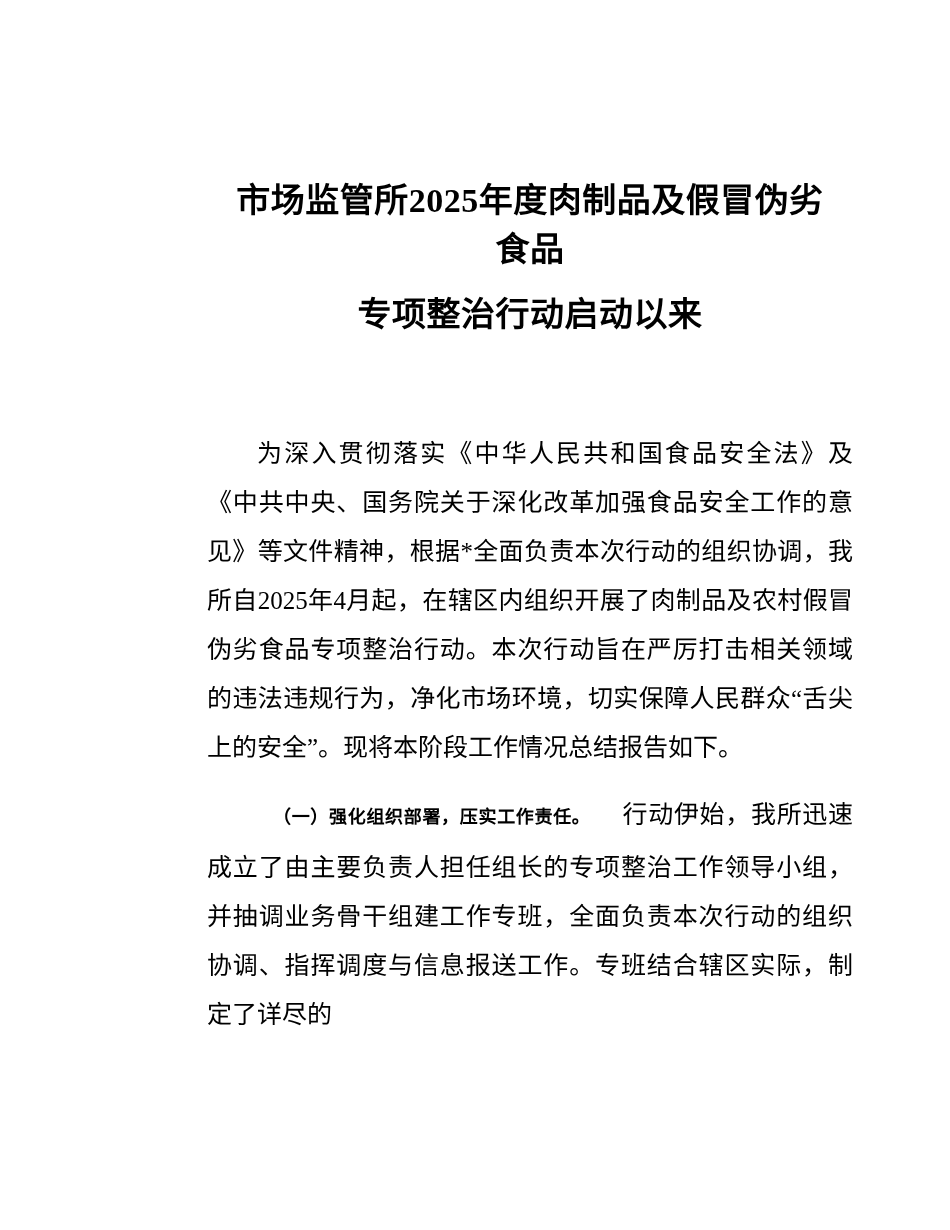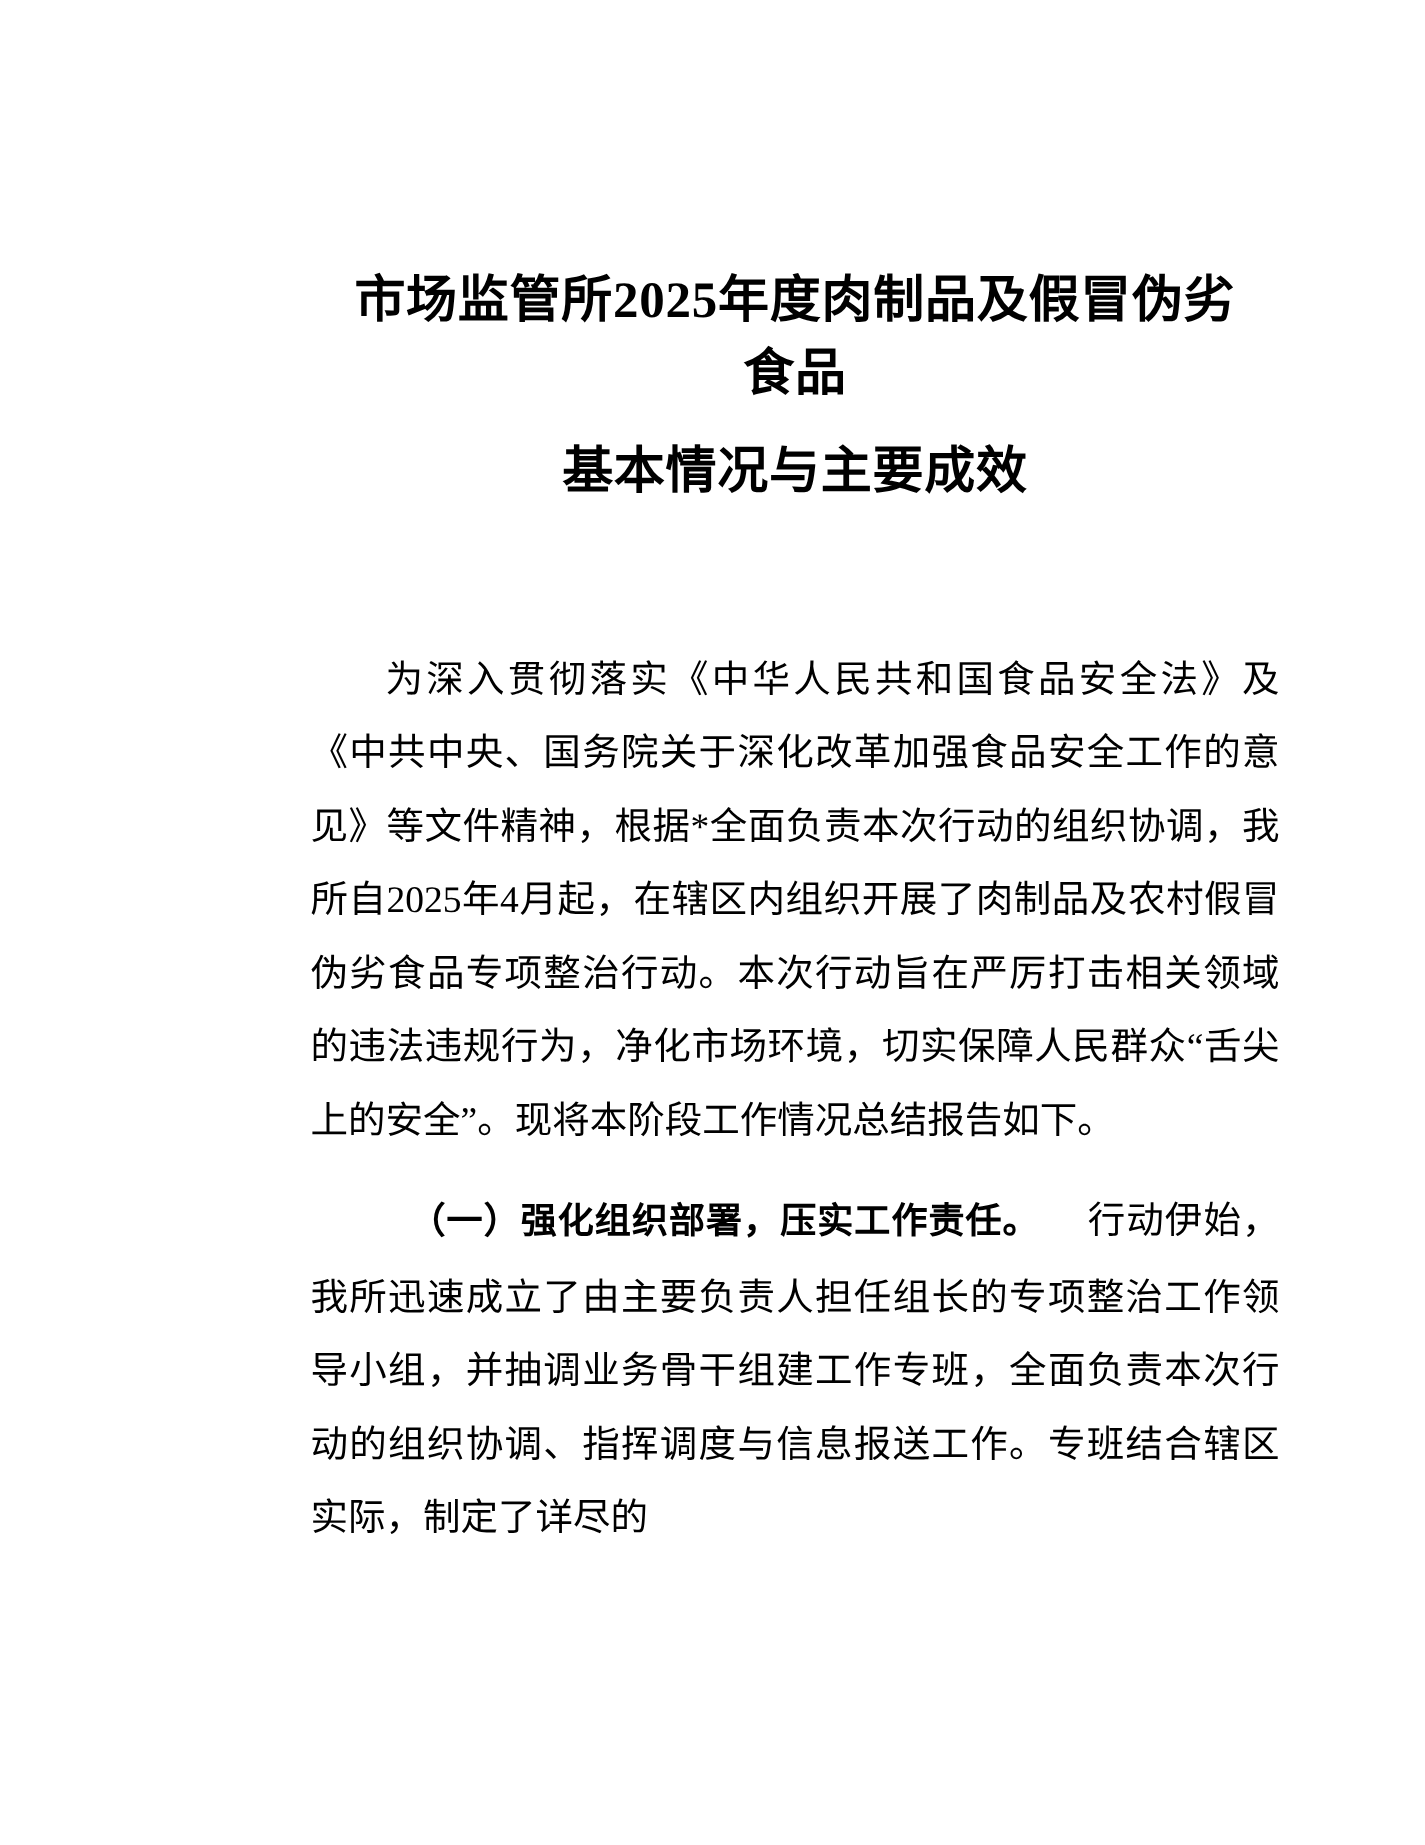--- a/index.html
+++ b/index.html
@@ -39,31 +39,31 @@
     font-size: 26px;
     line-height: 49px;
     text-indent: 2em;
     margin-top: 14px;
     margin-bottom: 18px;
   }
   .para-lead-block { margin-top: 18px; }
   .lead {
     font-family: Liberation Mono, monospace;
     font-weight: bold;
-    font-size: 24px;
+    font-size: 18px;
   }
 </style>
 </head>
 <body>
 
 <div class="page">
 
   <div class="doc-title">
     <div>市场监管所2025年度肉制品及假冒伪劣食品</div>
-    <div>基本情况与主要成效</div>
+    <div>专项整治行动启动以来</div>
   </div>
 
   <p class="para">为深入贯彻落实《中华人民共和国食品安全法》及《中共中央、国务院关于深化改革加强食品安全工作的意见》等文件精神，根据*全面负责本次行动的组织协调，我所自2025年4月起，在辖区内组织开展了肉制品及农村假冒伪劣食品专项整治行动。本次行动旨在严厉打击相关领域的违法违规行为，净化市场环境，切实保障人民群众“舌尖上的安全”。现将本阶段工作情况总结报告如下。</p>
 
 
 
   <p class="para para-lead-block">
     <span class="lead">（一）强化组织部署，压实工作责任。</span><span>行动伊始，我所迅速成立了由主要负责人担任组长的专项整治工作领导小组，并抽调业务骨干组建工作专班，全面负责本次行动的组织协调、指挥调度与信息报送工作。专班结合辖区实际，制定了详尽的</span>
   </p>
 

